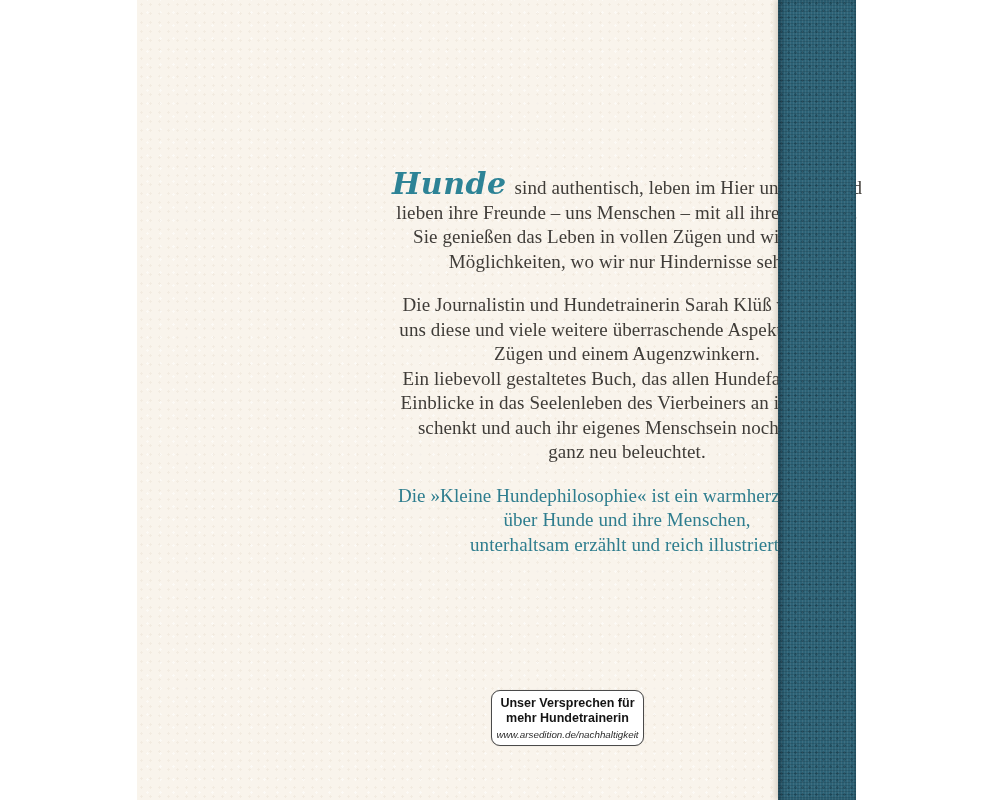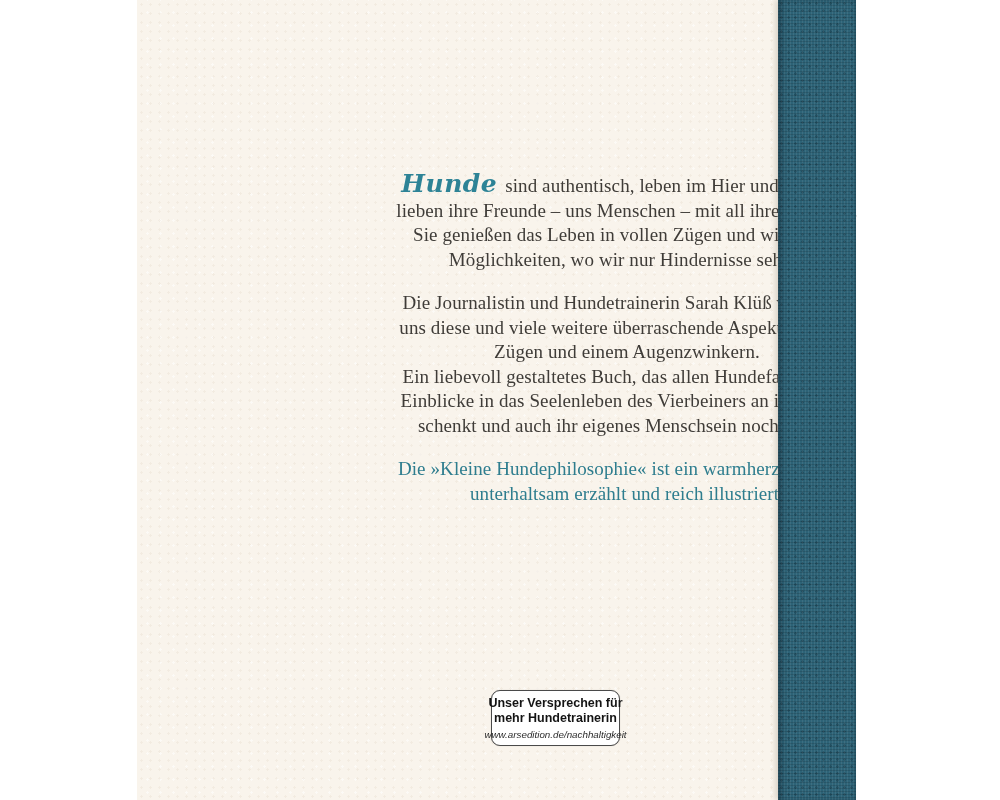--- a/index.html
+++ b/index.html
@@ -61,32 +61,32 @@
     line-height: 24.5px;
     letter-spacing: 0.1px;
   }
   .para { margin: 0 0 19px 0; padding: 0; }
   .para.highlight { color: #2e7d8e; margin-bottom: 0; }
   .line { min-height: 24.5px; }
   .script-word {
     font-family: "DejaVu Serif", serif;
     font-style: italic;
     font-weight: 700;
-    font-size: 25px;
+    font-size: 30px;
     line-height: 24.5px;
     color: #2d8396;
     margin-right: 8px;
     letter-spacing: 0.5px;
   }
   
   .badge {
     position: absolute;
     left: 354px;
     top: 690px;
-    width: 129px;
+    width: 153px;
     height: 56px;
     box-sizing: border-box;
     background: #ffffff;
     border: 1.6px solid #4a4a4a;
     border-radius: 9px;
     display: flex;
     flex-direction: column;
     align-items: center;
     justify-content: center;
     font-family: "Liberation Sans", sans-serif;
@@ -126,24 +126,26 @@
         <div class="line">Möglichkeiten, wo wir nur Hindernisse sehen.</div>
       </div>
 
       <div class="para">
         <div class="line">Die Journalistin und Hundetrainerin Sarah Klüß vermittelt</div>
         <div class="line">uns diese und viele weitere überraschende Aspekte mit viel</div>
         <div class="line">Zügen und einem Augenzwinkern.</div>
         <div class="line">Ein liebevoll gestaltetes Buch, das allen Hundefans tiefere</div>
         <div class="line">Einblicke in das Seelenleben des Vierbeiners an ihrer Seite</div>
         <div class="line">schenkt und auch ihr eigenes Menschsein noch einmal</div>
+        <div class="line">ganz neu beleuchtet.</div>
       </div>
 
       <div class="para highlight">
         <div class="line">Die »Kleine Hundephilosophie« ist ein warmherziges Buch</div>
+        <div class="line">über Hunde und ihre Menschen,</div>
         <div class="line">unterhaltsam erzählt und reich illustriert.</div>
       </div>
 
     </div>
 
     <div class="badge">
       <div class="title-line">Unser Versprechen für</div>
       <div class="title-line">mehr Hundetrainerin</div>
       <div class="url-line">www.arsedition.de/nachhaltigkeit</div>
     </div>

